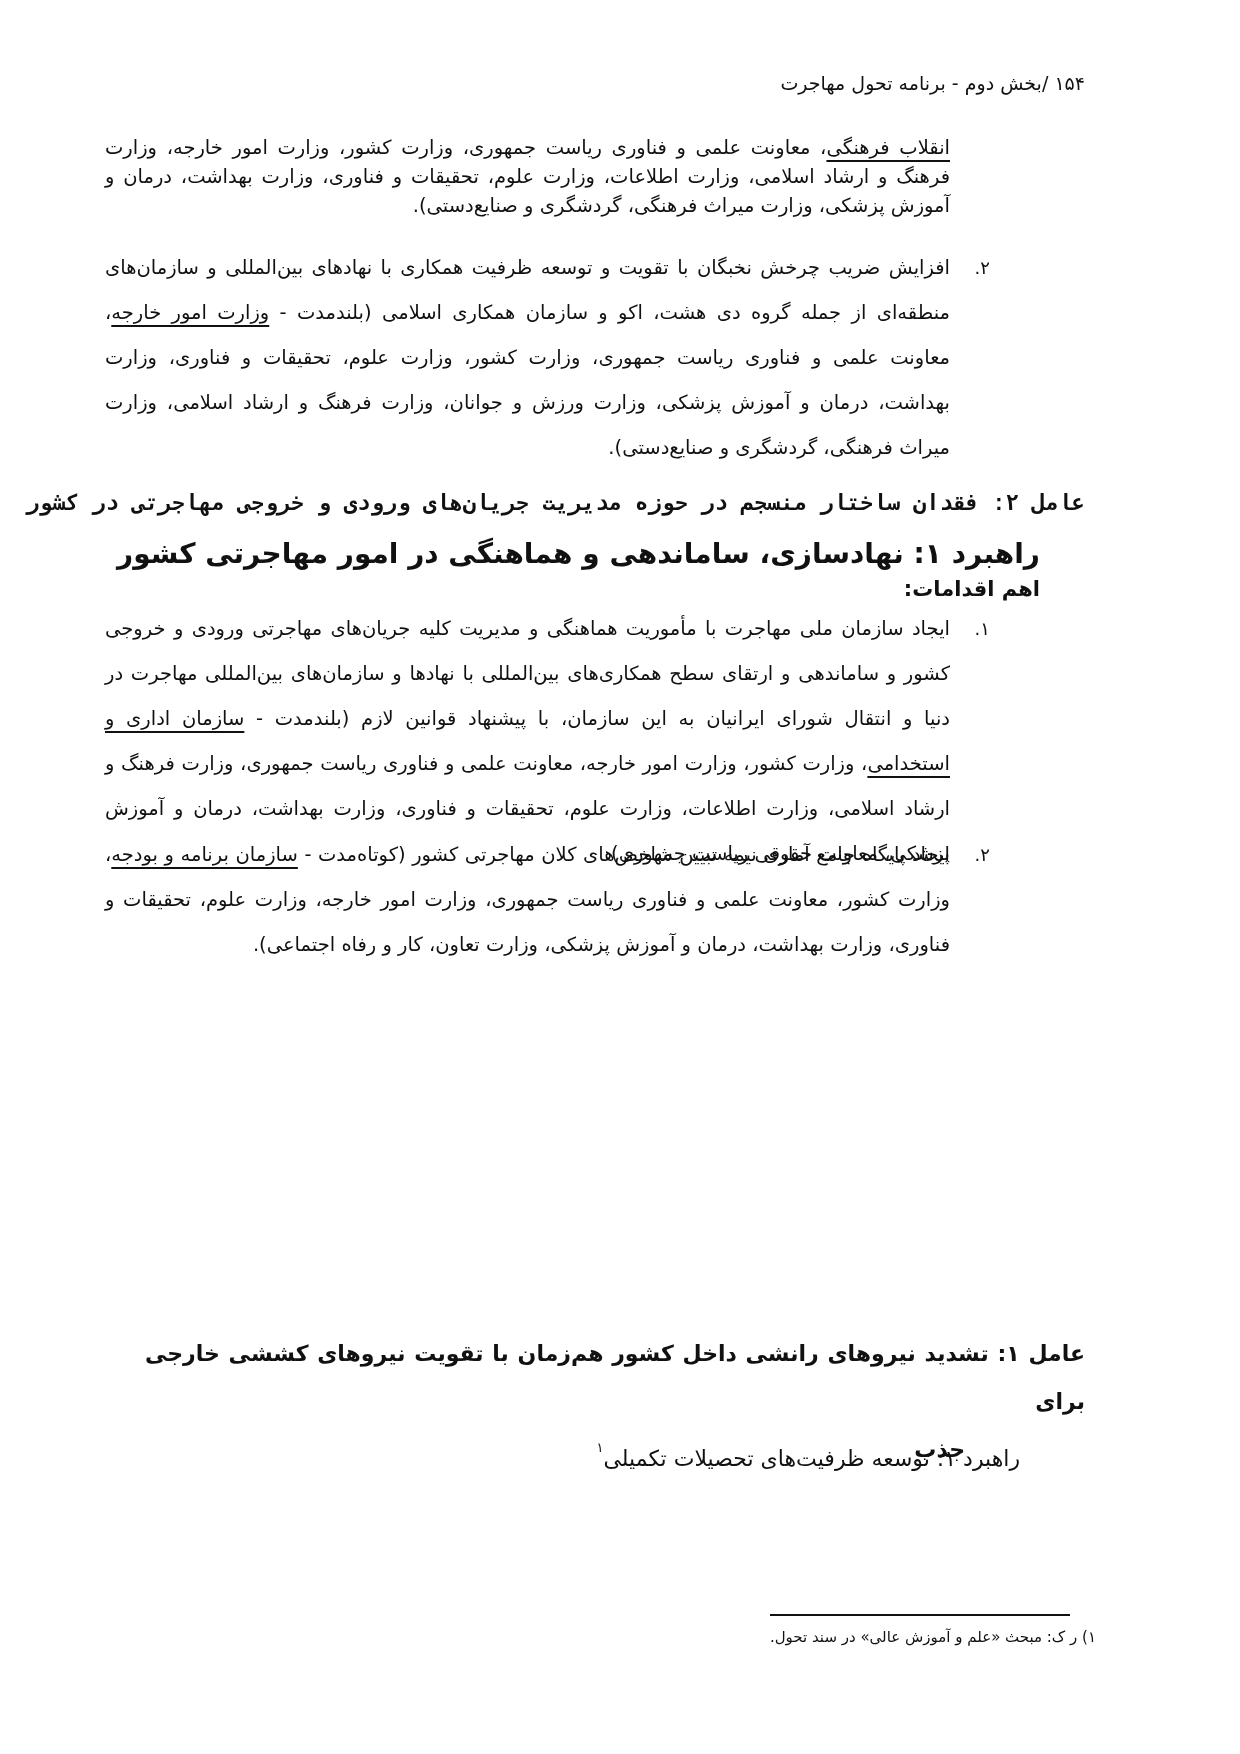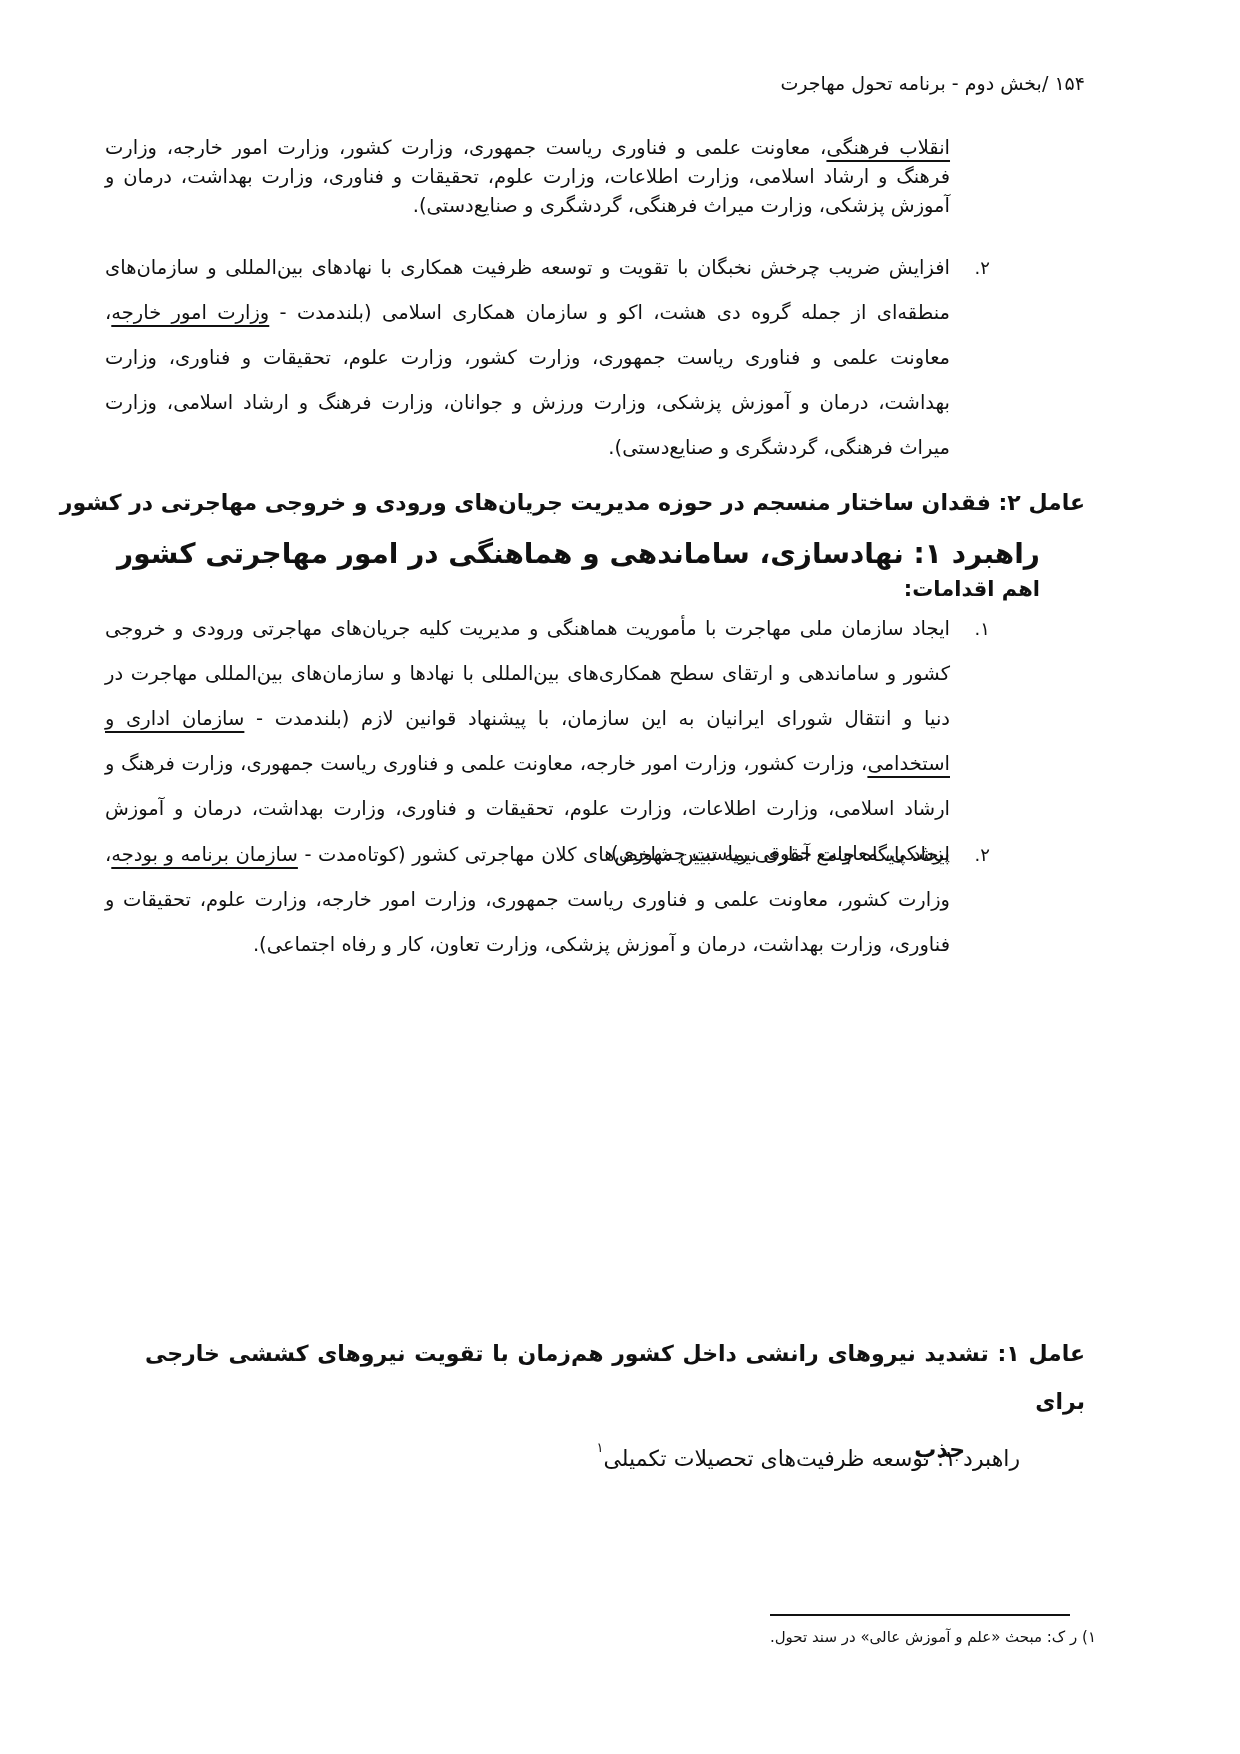--- a/index.html
+++ b/index.html
@@ -13,21 +13,21 @@
     font-size: 19px; direction: rtl; white-space: nowrap;
   }
   .block { position: absolute; direction: rtl; text-align: justify; }
   .para {
     right: 290px; width: 845px; left: auto;
     font-size: 19.5px; line-height: 29px;
   }
   .list-item { position: absolute; right: 290px; width: 845px; font-size: 19.5px; line-height: 45px; text-align: justify; direction: rtl; }
   .list-num { position: absolute; right: -40px; top: 0; width: 30px; text-align: right; font-size: 18px; }
   u.ul { text-decoration: underline; text-decoration-thickness: 2px; text-underline-offset: 6px; }
-  .h-factor { position: absolute; right: 155px; width: 960px; font-size: 22px; font-weight: bold; direction: rtl; white-space: nowrap; }
+  .h-factor { position: absolute; right: 155px; width: 960px; font-size: 22px; font-weight: bold; direction: rtl; white-space: nowrap; font-family: Liberation Mono, monospace; }
   .h-strategy { position: absolute; right: 200px; font-size: 28px; font-weight: bold; direction: rtl; white-space: nowrap; }
   .h-actions { position: absolute; right: 200px; font-size: 21px; font-weight: bold; direction: rtl; white-space: nowrap; }
   .h-challenge {
     position: absolute; right: 155px; width: 935px; font-size: 38px; font-weight: bold;
     line-height: 76px; direction: rtl; text-align: right;
   }
   .h-challenge .line2 { display: block; padding-right: 160px; }
   .h-factor2 {
     position: absolute; right: 155px; width: 940px; font-size: 22px; font-weight: bold;
     line-height: 48px; direction: rtl; text-align: justify; text-align-last: right;

